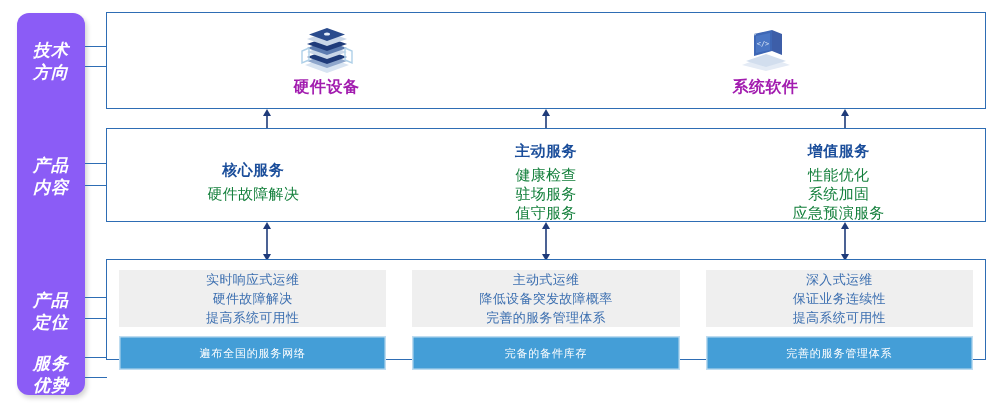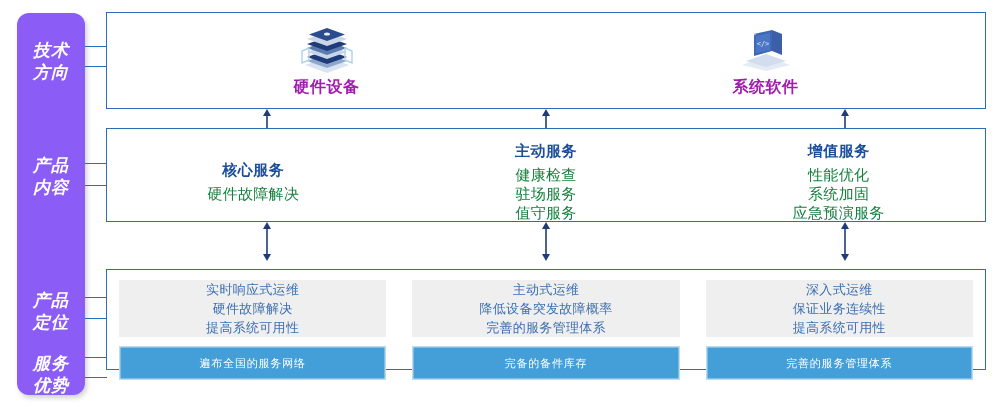--- a/index.html
+++ b/index.html
@@ -58,21 +58,21 @@
   
   .panel {
     position: absolute;
     left: 106px;
     width: 880px;
     border: 1.5px solid #2E6DB4;
     background: #ffffff;
   }
   .panel-tech    { top: 12px;  height: 97px; }
   .panel-content { top: 128px; height: 94px; }
-  .panel-bottom  { top: 269px; height: 101px; }
+  .panel-bottom  { top: 259px; height: 101px; }
 
   
   .cols {
     display: flex;
     width: 100%;
     height: 100%;
   }
   .col {
     flex: 1 1 0;
     display: flex;

